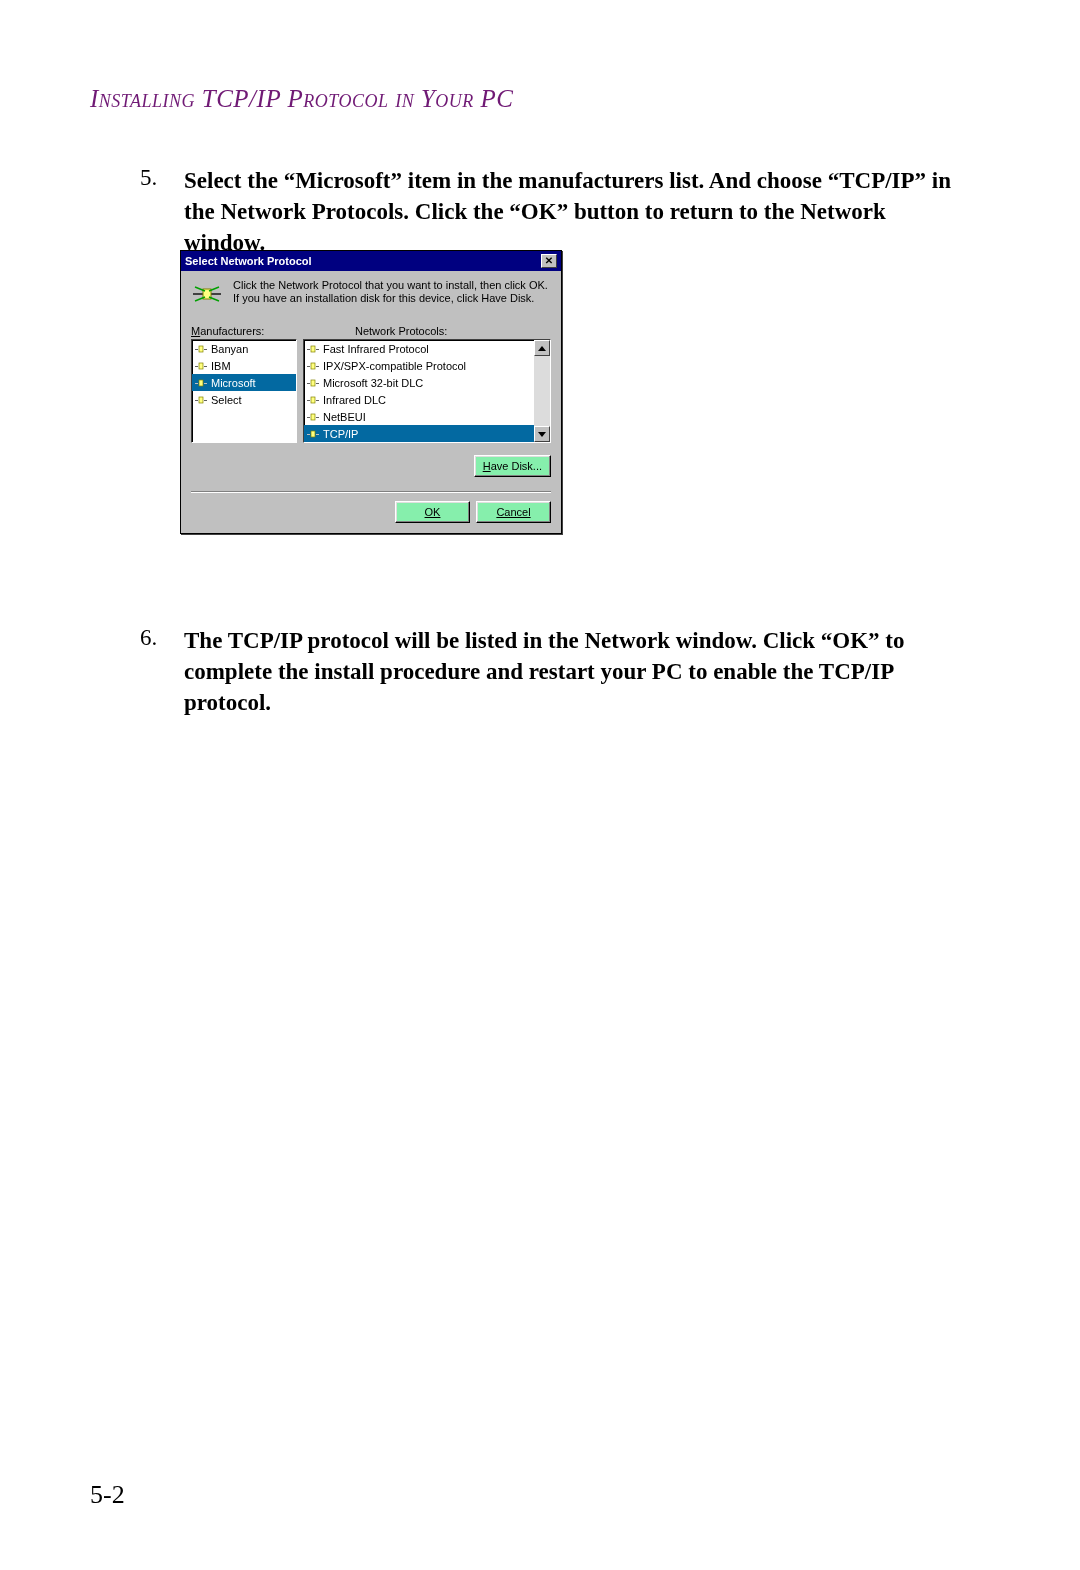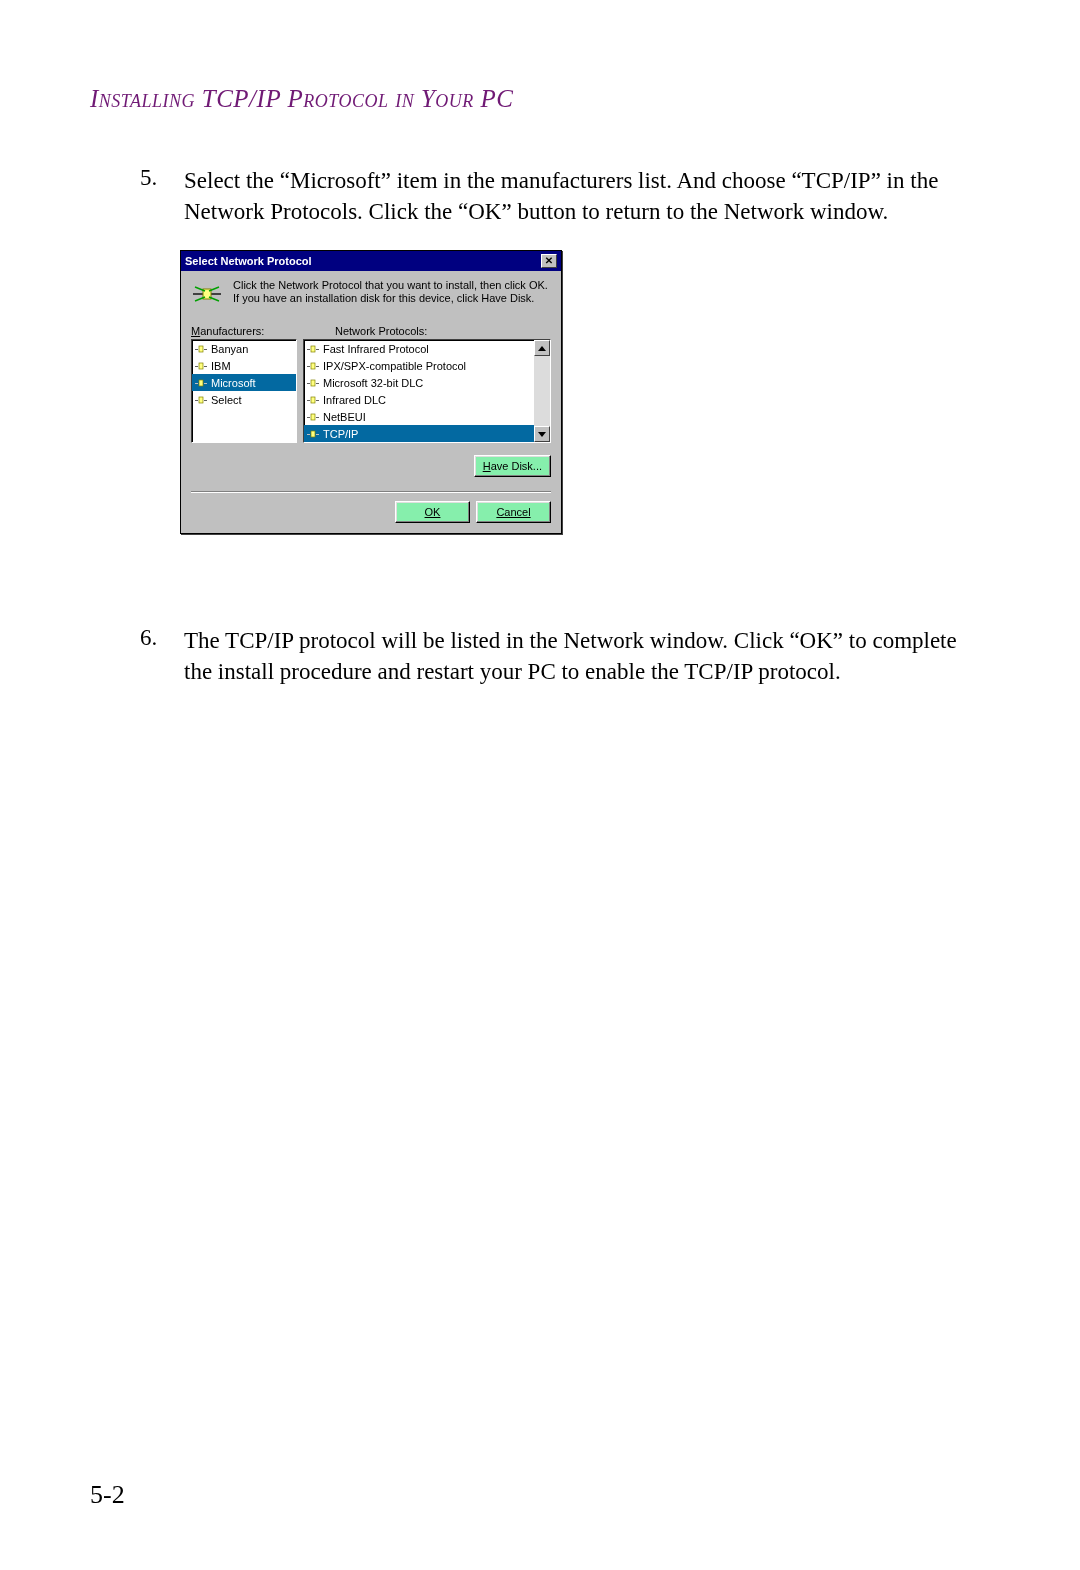--- a/index.html
+++ b/index.html
@@ -33,20 +33,21 @@
       width: 40px;
       font-size: 23px;
       vertical-align: top;
     }
     .list-body {
       display: inline-block;
       width: 780px;
       font-size: 23px;
       line-height: 1.35;
       vertical-align: top;
+      font-weight: bold;
     }
     .page-number {
       position: absolute;
       bottom: 60px;
       left: 90px;
       font-size: 26px;
     }
     
     .dialog {
       position: absolute;
@@ -87,21 +88,21 @@
     .info-row { display: flex; align-items: flex-start; margin-bottom: 18px; }
     .info-icon {
       width: 32px;
       height: 28px;
       margin-right: 10px;
       flex-shrink: 0;
       position: relative;
     }
     .info-icon svg { width: 32px; height: 28px; }
     .info-text { font-size: 11px; line-height: 1.2; }
-    .labels-row { display: flex; gap: 4px; margin-bottom: 2px; }
+    .labels-row { display: flex; gap: 24px; margin-bottom: 2px; }
     .mfr-label { width: 140px; }
     .mfr-label .u, .np-label .u, .hd-u { text-decoration: underline; }
     .lists-row { display: flex; gap: 6px; }
     .listbox {
       background: #fff;
       border: 1px solid #808080;
       border-top-color: #404040;
       border-left-color: #404040;
       border-right-color: #fff;
       border-bottom-color: #fff;

